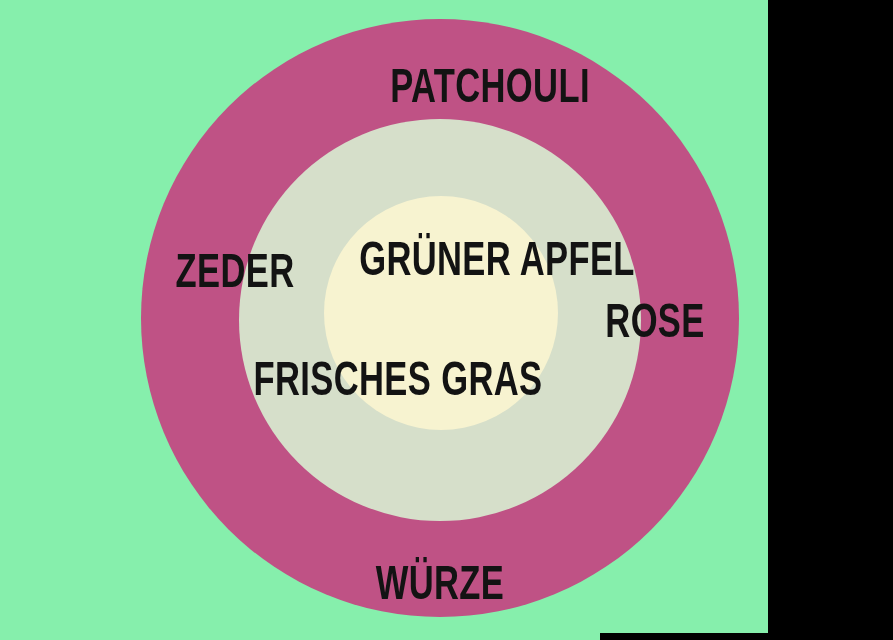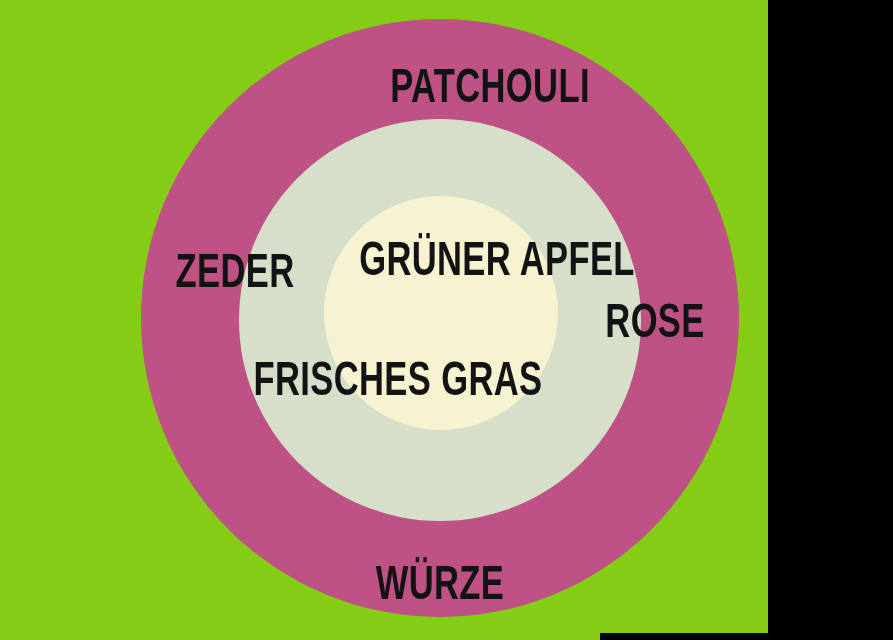--- a/index.html
+++ b/index.html
@@ -4,21 +4,21 @@
 <style>
   html, body {
     margin: 0;
     padding: 0;
     background: #ffffff;
   }
   .canvas {
     position: relative;
     width: 893px;
     height: 640px;
-    background: #84cc16;
+    background: #86efac;
     overflow: hidden;
     font-family: "Liberation Sans", sans-serif;
   }
   .ring {
     position: absolute;
     border-radius: 50%;
   }
   .ring-outer {
     left: 141px;
     top: 19px;

